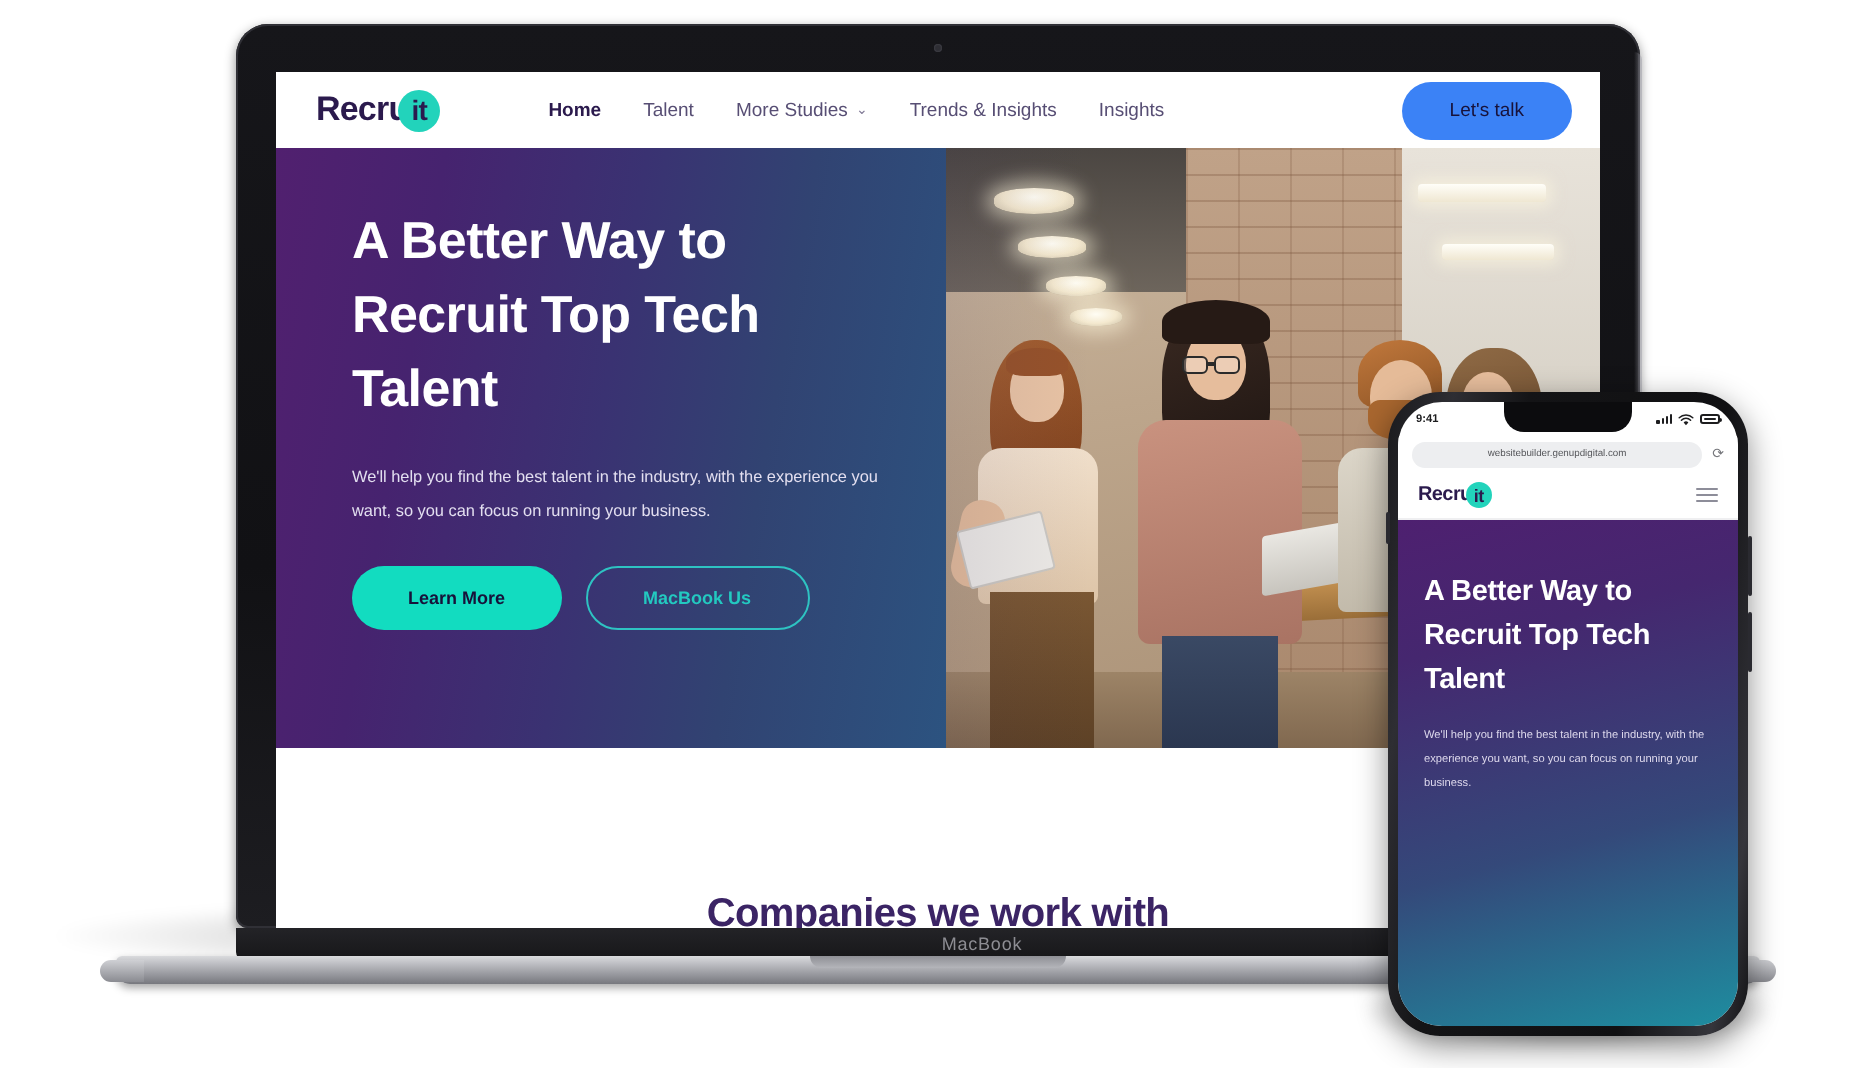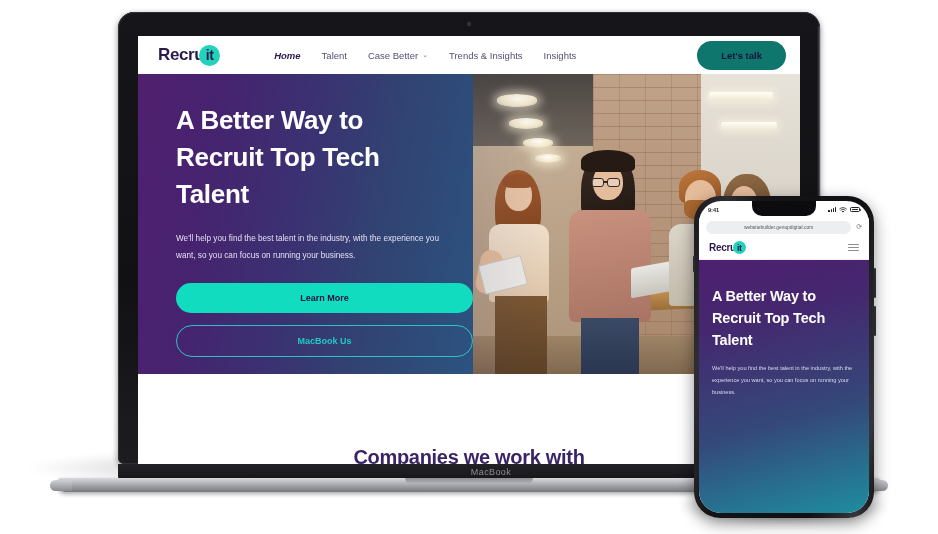--- a/index.html
+++ b/index.html
@@ -83,43 +83,43 @@
   .logo .badge {
     width:21px; height:21px; border-radius:50%; background:#22d3bb;
     display:inline-flex; align-items:center; justify-content:center;
     margin-left:-5px; font-size:14px; color:#2b1a4d; font-weight:bold;
   }
   .nav-links { display:flex; align-items:center; gap:21px; margin-left:54px; }
   .nav-links a {
     font-size:9.5px; color:#574e74; text-decoration:none; white-space:nowrap;
     display:flex; align-items:center; gap:4px;
   }
-  .nav-links a.active { color:#2b1a4d; font-weight:bold;font-style:italic; }
+  .nav-links a.active { color:#2b1a4d; font-weight:bold; }
   .chev { font-size:7px; opacity:0.75; }
   .talk-btn {
-    margin-left:auto; background:#0f766e; color:#17123a;
-    font-size:9.5px; font-weight:bold; border:none; border-radius:20px;
+    margin-left:auto; background:#3b82f6; color:#17123a;
+    font-size:9.5px; font-weight:normal; border:none; border-radius:20px;
     padding:9px 24px; cursor:pointer; white-space:nowrap;
   }
 
   
   .hero { display:flex; height:300px; position:relative; }
   .hero-left {
     width:335px; padding:28px 0 0 38px;
     background:linear-gradient(100deg,#51206f 0%,#46236f 22%,#3a3272 48%,#314372 70%,#2c5380 100%);
   }
   .hero-h1 {
     font-size:26px; line-height:1.42; font-weight:bold; color:#fff;
     letter-spacing:-0.3px; max-width:270px;
   }
   .hero-p {
     margin-top:17px; font-size:8.2px; line-height:2.15; color:#e3dff0;
     max-width:278px;
   }
-  .hero-btns { margin-top:18px; display:flex; gap:12px;flex-direction:column; }
+  .hero-btns { margin-top:18px; display:flex; gap:12px; }
   .btn-fill {
     background:#12dcc0; color:#17123a; border:none; border-radius:20px;
     font-size:9px; font-weight:bold; padding:10px 28px; cursor:pointer; white-space:nowrap;
   }
   .btn-out {
     background:transparent; color:#23c9c0; border:1px solid #2ec3c2; border-radius:20px;
     font-size:9px; font-weight:bold; padding:10px 28px; cursor:pointer; white-space:nowrap;
   }
   .hero-right { flex:1; position:relative; overflow:hidden; background:#b9a694; }
 
@@ -294,21 +294,21 @@
             <span class="badge">it</span>
           </div>
           <nav class="nav-links">
             <a href="#" class="active">
               <span>Home</span>
             </a>
             <a href="#">
               <span>Talent</span>
             </a>
             <a href="#">
-              <span>Case Better</span>
+              <span>More Studies</span>
               <span class="chev">⌄</span>
             </a>
             <a href="#">
               <span>Trends &amp; Insights</span>
             </a>
             <a href="#">
               <span>Insights</span>
             </a>
           </nav>
           <button class="talk-btn">Let's talk</button>

